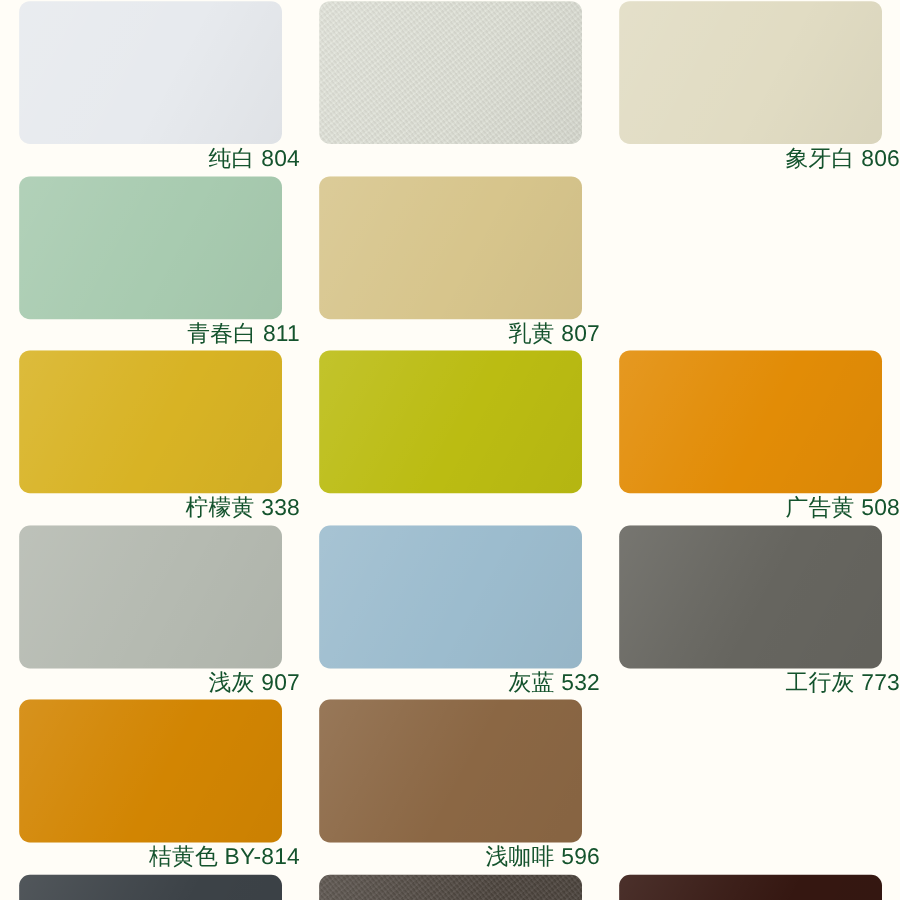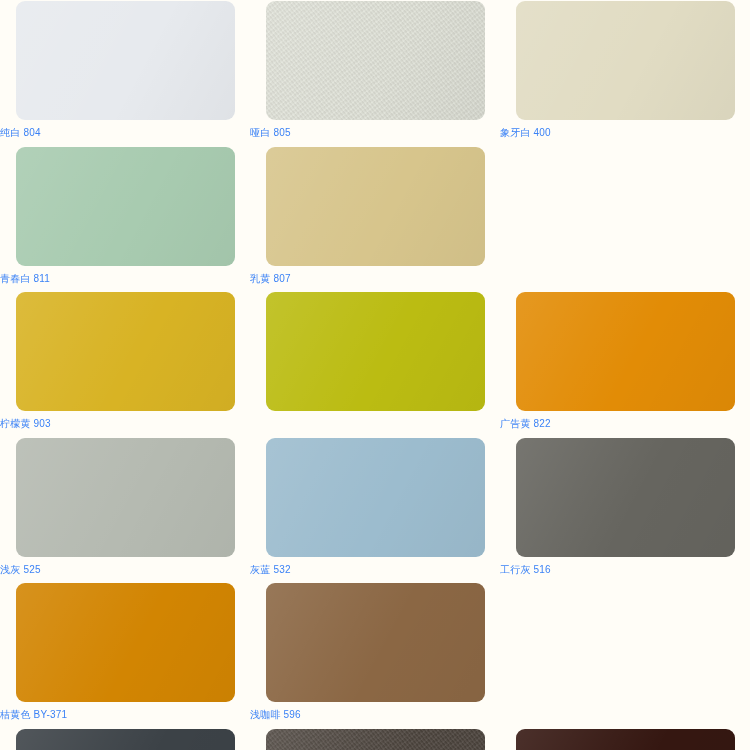--- a/index.html
+++ b/index.html
@@ -75,23 +75,23 @@
         rgba(0,0,0,0.035) 3px),
       repeating-linear-gradient(-39deg,
         rgba(255,255,255,0.04) 0px,
         rgba(255,255,255,0.04) 1px,
         rgba(0,0,0,0.03) 2px,
         rgba(0,0,0,0.03) 4px);
     pointer-events: none;
   }
   .label {
     width: 250px;
-    text-align: left;
-    font-size: 10px;
-    color: #3b82f6;
+    text-align: right;
+    font-size: 19px;
+    color: #14532d;
     line-height: 25px;
     height: 25.5px;
     letter-spacing: 0.2px;
     white-space: nowrap;
   }
   
   .row.partial {
     height: 24px;
     overflow: hidden;
   }
@@ -106,27 +106,26 @@
       <div class="cell">
         <div class="swatch-wrap">
           <div class="swatch" title="纯白 804" style="background: rgb(231, 234, 238);"></div>
         </div>
         <div class="label">纯白 804</div>
       </div>
       <div class="cell">
         <div class="swatch-wrap">
           <div class="swatch textured" title="哑白 805" style="background: rgb(224, 226, 216);"></div>
         </div>
-        <div class="label">哑白 805</div>
       </div>
       <div class="cell">
         <div class="swatch-wrap">
           <div class="swatch" title="象牙白 806" style="background: rgb(225, 220, 195);"></div>
         </div>
-        <div class="label">象牙白 400</div>
+        <div class="label">象牙白 806</div>
       </div>
     </div>
     <div class="row">
       <div class="cell">
         <div class="swatch-wrap">
           <div class="swatch" title="青春白 811" style="background: rgb(168, 203, 176);"></div>
         </div>
         <div class="label">青春白 811</div>
       </div>
       <div class="cell">
@@ -134,60 +133,60 @@
           <div class="swatch" title="乳黄 508" style="background: rgb(215, 197, 140);"></div>
         </div>
         <div class="label">乳黄 807</div>
       </div>
     </div>
     <div class="row">
       <div class="cell">
         <div class="swatch-wrap">
           <div class="swatch" title="柠檬黄 816" style="background: rgb(216, 179, 36);"></div>
         </div>
-        <div class="label">柠檬黄 903</div>
+        <div class="label">柠檬黄 338</div>
       </div>
       <div class="cell">
         <div class="swatch-wrap">
           <div class="swatch" title="暖黄" style="background: rgb(187, 188, 18);"></div>
         </div>
       </div>
       <div class="cell">
         <div class="swatch-wrap">
           <div class="swatch" title="广告黄 822" style="background: rgb(226, 140, 6);"></div>
         </div>
-        <div class="label">广告黄 822</div>
+        <div class="label">广告黄 508</div>
       </div>
     </div>
     <div class="row">
       <div class="cell">
         <div class="swatch-wrap">
           <div class="swatch" title="浅灰 907" style="background: rgb(181, 186, 177);"></div>
         </div>
-        <div class="label">浅灰 525</div>
+        <div class="label">浅灰 907</div>
       </div>
       <div class="cell">
         <div class="swatch-wrap">
           <div class="swatch" title="灰蓝 948" style="background: rgb(156, 188, 206);"></div>
         </div>
         <div class="label">灰蓝 532</div>
       </div>
       <div class="cell">
         <div class="swatch-wrap">
           <div class="swatch" title="工行灰 905" style="background: rgb(102, 101, 95);"></div>
         </div>
-        <div class="label">工行灰 516</div>
+        <div class="label">工行灰 773</div>
       </div>
     </div>
     <div class="row">
       <div class="cell">
         <div class="swatch-wrap">
           <div class="swatch" title="桔黄色 BY-814" style="background: rgb(210, 133, 2);"></div>
         </div>
-        <div class="label">桔黄色 BY-371</div>
+        <div class="label">桔黄色 BY-814</div>
       </div>
       <div class="cell">
         <div class="swatch-wrap">
           <div class="swatch" title="浅咖啡 906" style="background: rgb(139, 103, 68);"></div>
         </div>
         <div class="label">浅咖啡 596</div>
       </div>
     </div>
     <div class="row partial">
       <div class="cell">

